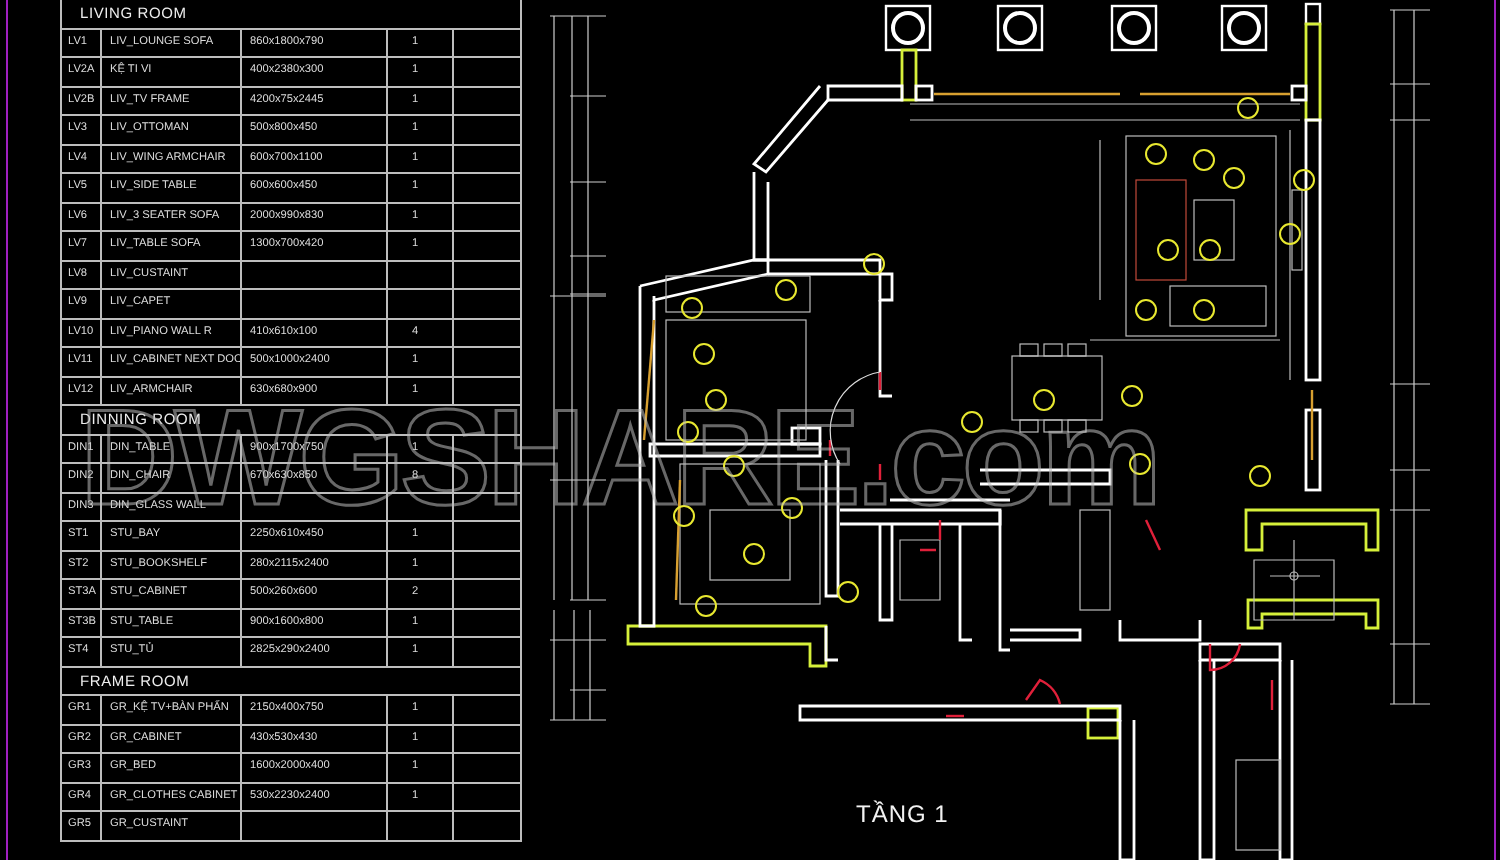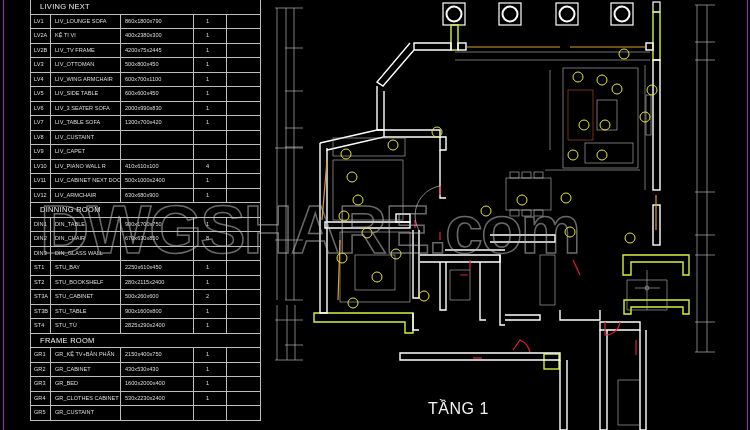--- a/index.html
+++ b/index.html
@@ -10,31 +10,31 @@
   .row{display:flex;height:14.5px;border-bottom:1px solid #bdbdbd;box-sizing:border-box;font-size:5.6px;line-height:13.5px;color:#ddd;}
   .row > div{border-right:1px solid #bdbdbd;box-sizing:border-box;padding-left:4px;white-space:nowrap;overflow:hidden;}
   .row > div:last-child{border-right:none;}
   .c1{width:20px;padding-left:3px!important;}
   .c2{width:70px;}
   .c3{width:73px;}
   .c4{width:33px;padding-left:12px!important;}
   .c5{flex:1;}
   #plan{position:absolute;left:270px;top:0;width:478px;height:430px;}
   #plan svg{position:absolute;left:0;top:0;}
-  #title{position:absolute;left:428px;top:400px;font-size:16px;color:#f2f2f2;letter-spacing:.5px;}
+  #title{position:absolute;left:428px;top:400px;font-size:12px;color:#f2f2f2;letter-spacing:.5px;}
   #wm{position:absolute;left:40px;top:190px;font-size:68px;font-weight:bold;color:transparent;-webkit-text-stroke:1.5px rgba(190,190,190,.55);letter-spacing:-2px;white-space:nowrap;}
 </style>
 </head>
 <body>
 
 <div class="vline" style="left:3px;background:#a020c0;"></div>
 <div class="vline" style="left:747px;background:#a020c0;"></div>
 
 <div id="table">
-    <div class="sec">LIVING NEXT</div>
+    <div class="sec">LIVING ROOM</div>
     <div class="row">
       <div class="c1">LV1</div>
       <div class="c2">LIV_LOUNGE SOFA</div>
       <div class="c3">860x1800x790</div>
       <div class="c4">1</div>
       <div class="c5"></div>
     </div>
     <div class="row">
       <div class="c1">LV2A</div>
       <div class="c2">KỆ TI VI</div>

